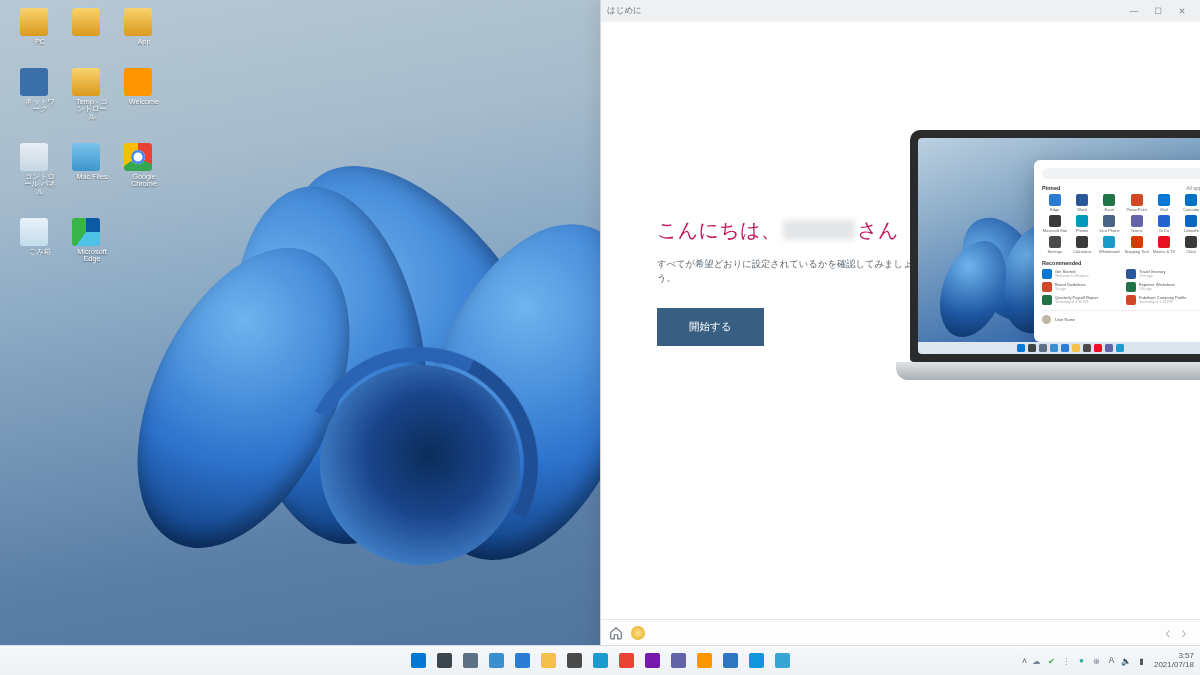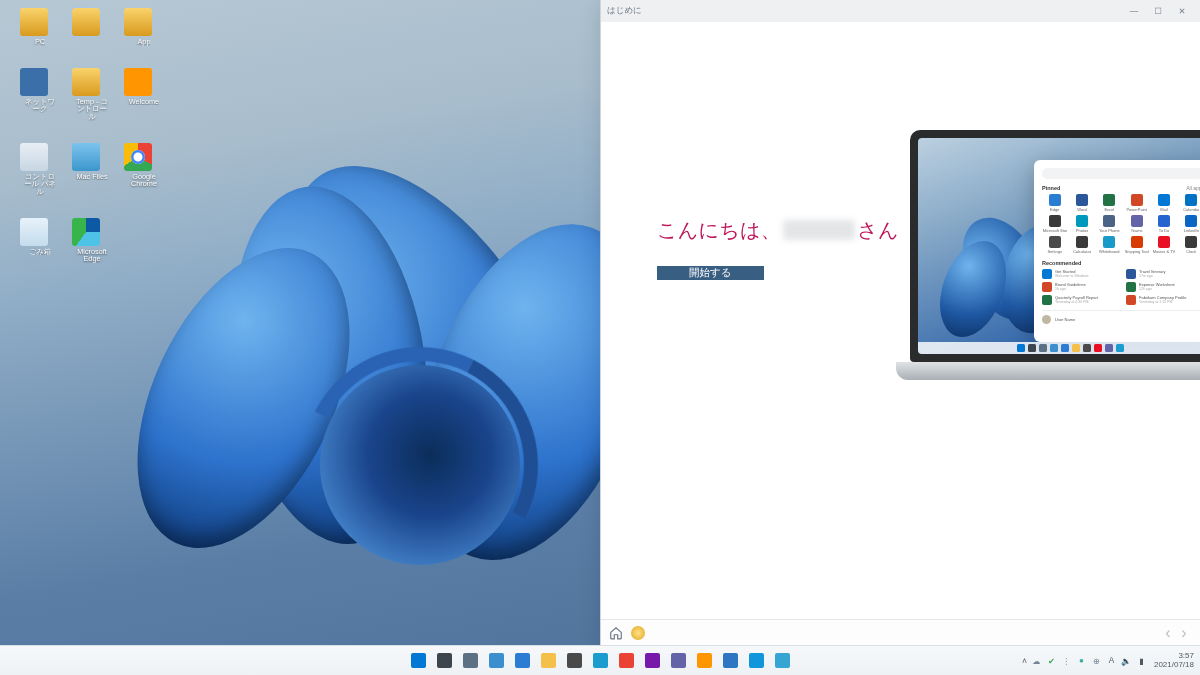--- a/index.html
+++ b/index.html
@@ -56,21 +56,21 @@
   }
   .titlebar { height:22px; display:flex; align-items:center; background:#eef0f2; font-size:8.5px; color:#6b7682; padding:0 6px; }
   .tbspacer{flex:1;}
   .winbtn{width:24px;height:22px;display:flex;align-items:center;justify-content:center;color:#7a838c;cursor:pointer;}
   .content { flex:1; position:relative; overflow:hidden; }
   .greetwrap { position:absolute; left:56px; top:195px; width:260px; }
   .greet { font-size:20px; color:#be185d; font-weight:400; letter-spacing:.3px; }
   .blur { display:inline-block; width:72px; height:20px; background:#e3e5e7; border-radius:2px; filter:blur(3px); vertical-align:-3px; margin:0 2px; }
   .subt { margin-top:14px; font-size:9.3px; color:#5b6770; line-height:1.5; }
   .startbtn{ margin-top:22px; display:inline-block; background:#385e82; color:#fff; font-size:10.5px;
-    padding:0 32px; cursor:pointer; }
+    padding:12px 32px; cursor:pointer; }
 
   
   .laptop{ position:absolute; right:-30px; top:108px; width:320px; height:260px; }
   .screenbezel{ position:absolute; inset:0 0 28px 0; background:#2a2b2d; border-radius:10px 10px 4px 4px; padding:8px; }
   .screeninner{ width:100%; height:100%; border-radius:4px;
     background:linear-gradient(160deg,#bcd0e0 0%, #87a9c7 30%, #2e63a8 80%);
     position:relative; overflow:hidden; }
   .base{ position:absolute; left:-14px; right:-14px; bottom:10px; height:18px;
     background:linear-gradient(#dfe3e6,#a9afb4); border-radius:0 0 12px 12px; }
   .mini-bloom{position:absolute; left:10px; bottom:-10px; width:170px; height:170px;}
@@ -187,20 +187,21 @@
       <div class="winbtn">—</div>
       <div class="winbtn">☐</div>
       <div class="winbtn">✕</div>
     </div>
 
     <div class="content">
       <div class="greetwrap">
         <div class="greet">
           <span>こんにちは、</span><span class="blur"></span><span>さん</span>
         </div>
+        <div class="subt">すべてが希望どおりに設定されているかを確認してみましょう。</div>
         <div class="startbtn">開始する</div>
       </div>
 
       <div class="laptop">
         <div class="screenbezel">
           <div class="screeninner">
             <div class="mini-bloom">
                 <div class="mp mp1"></div>
                 <div class="mp mp2"></div>
                 <div class="mp mp3"></div>

